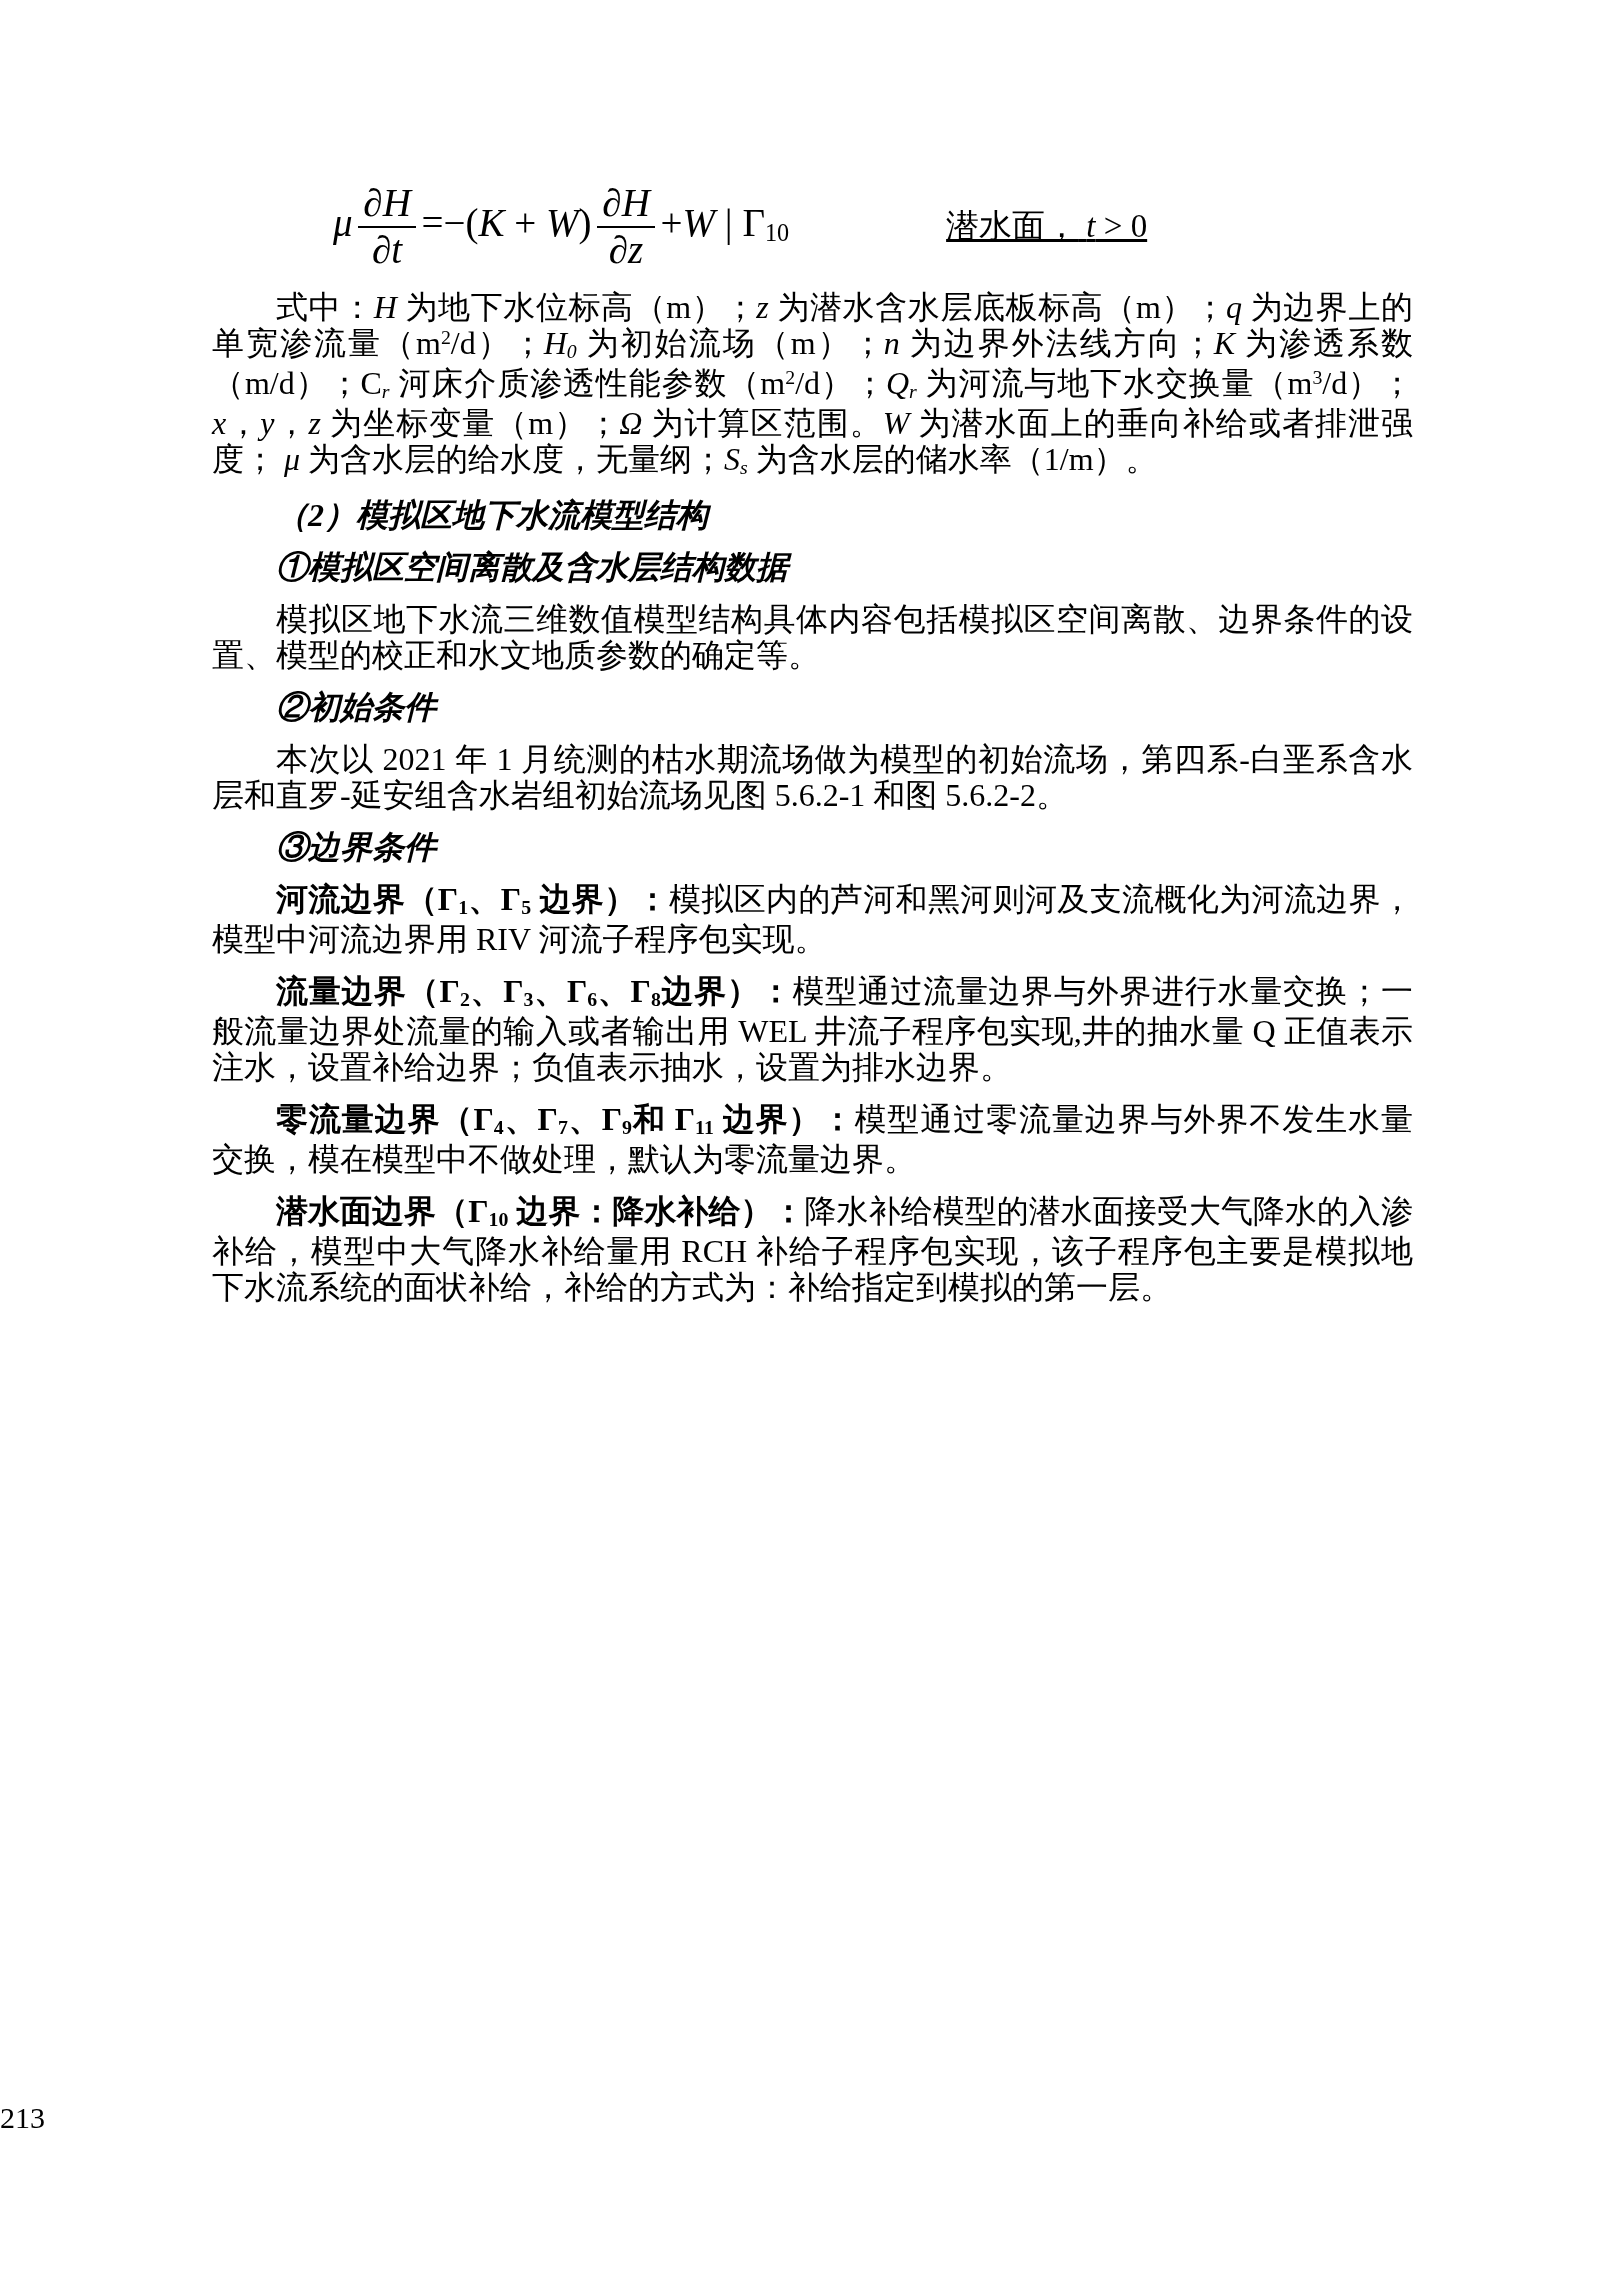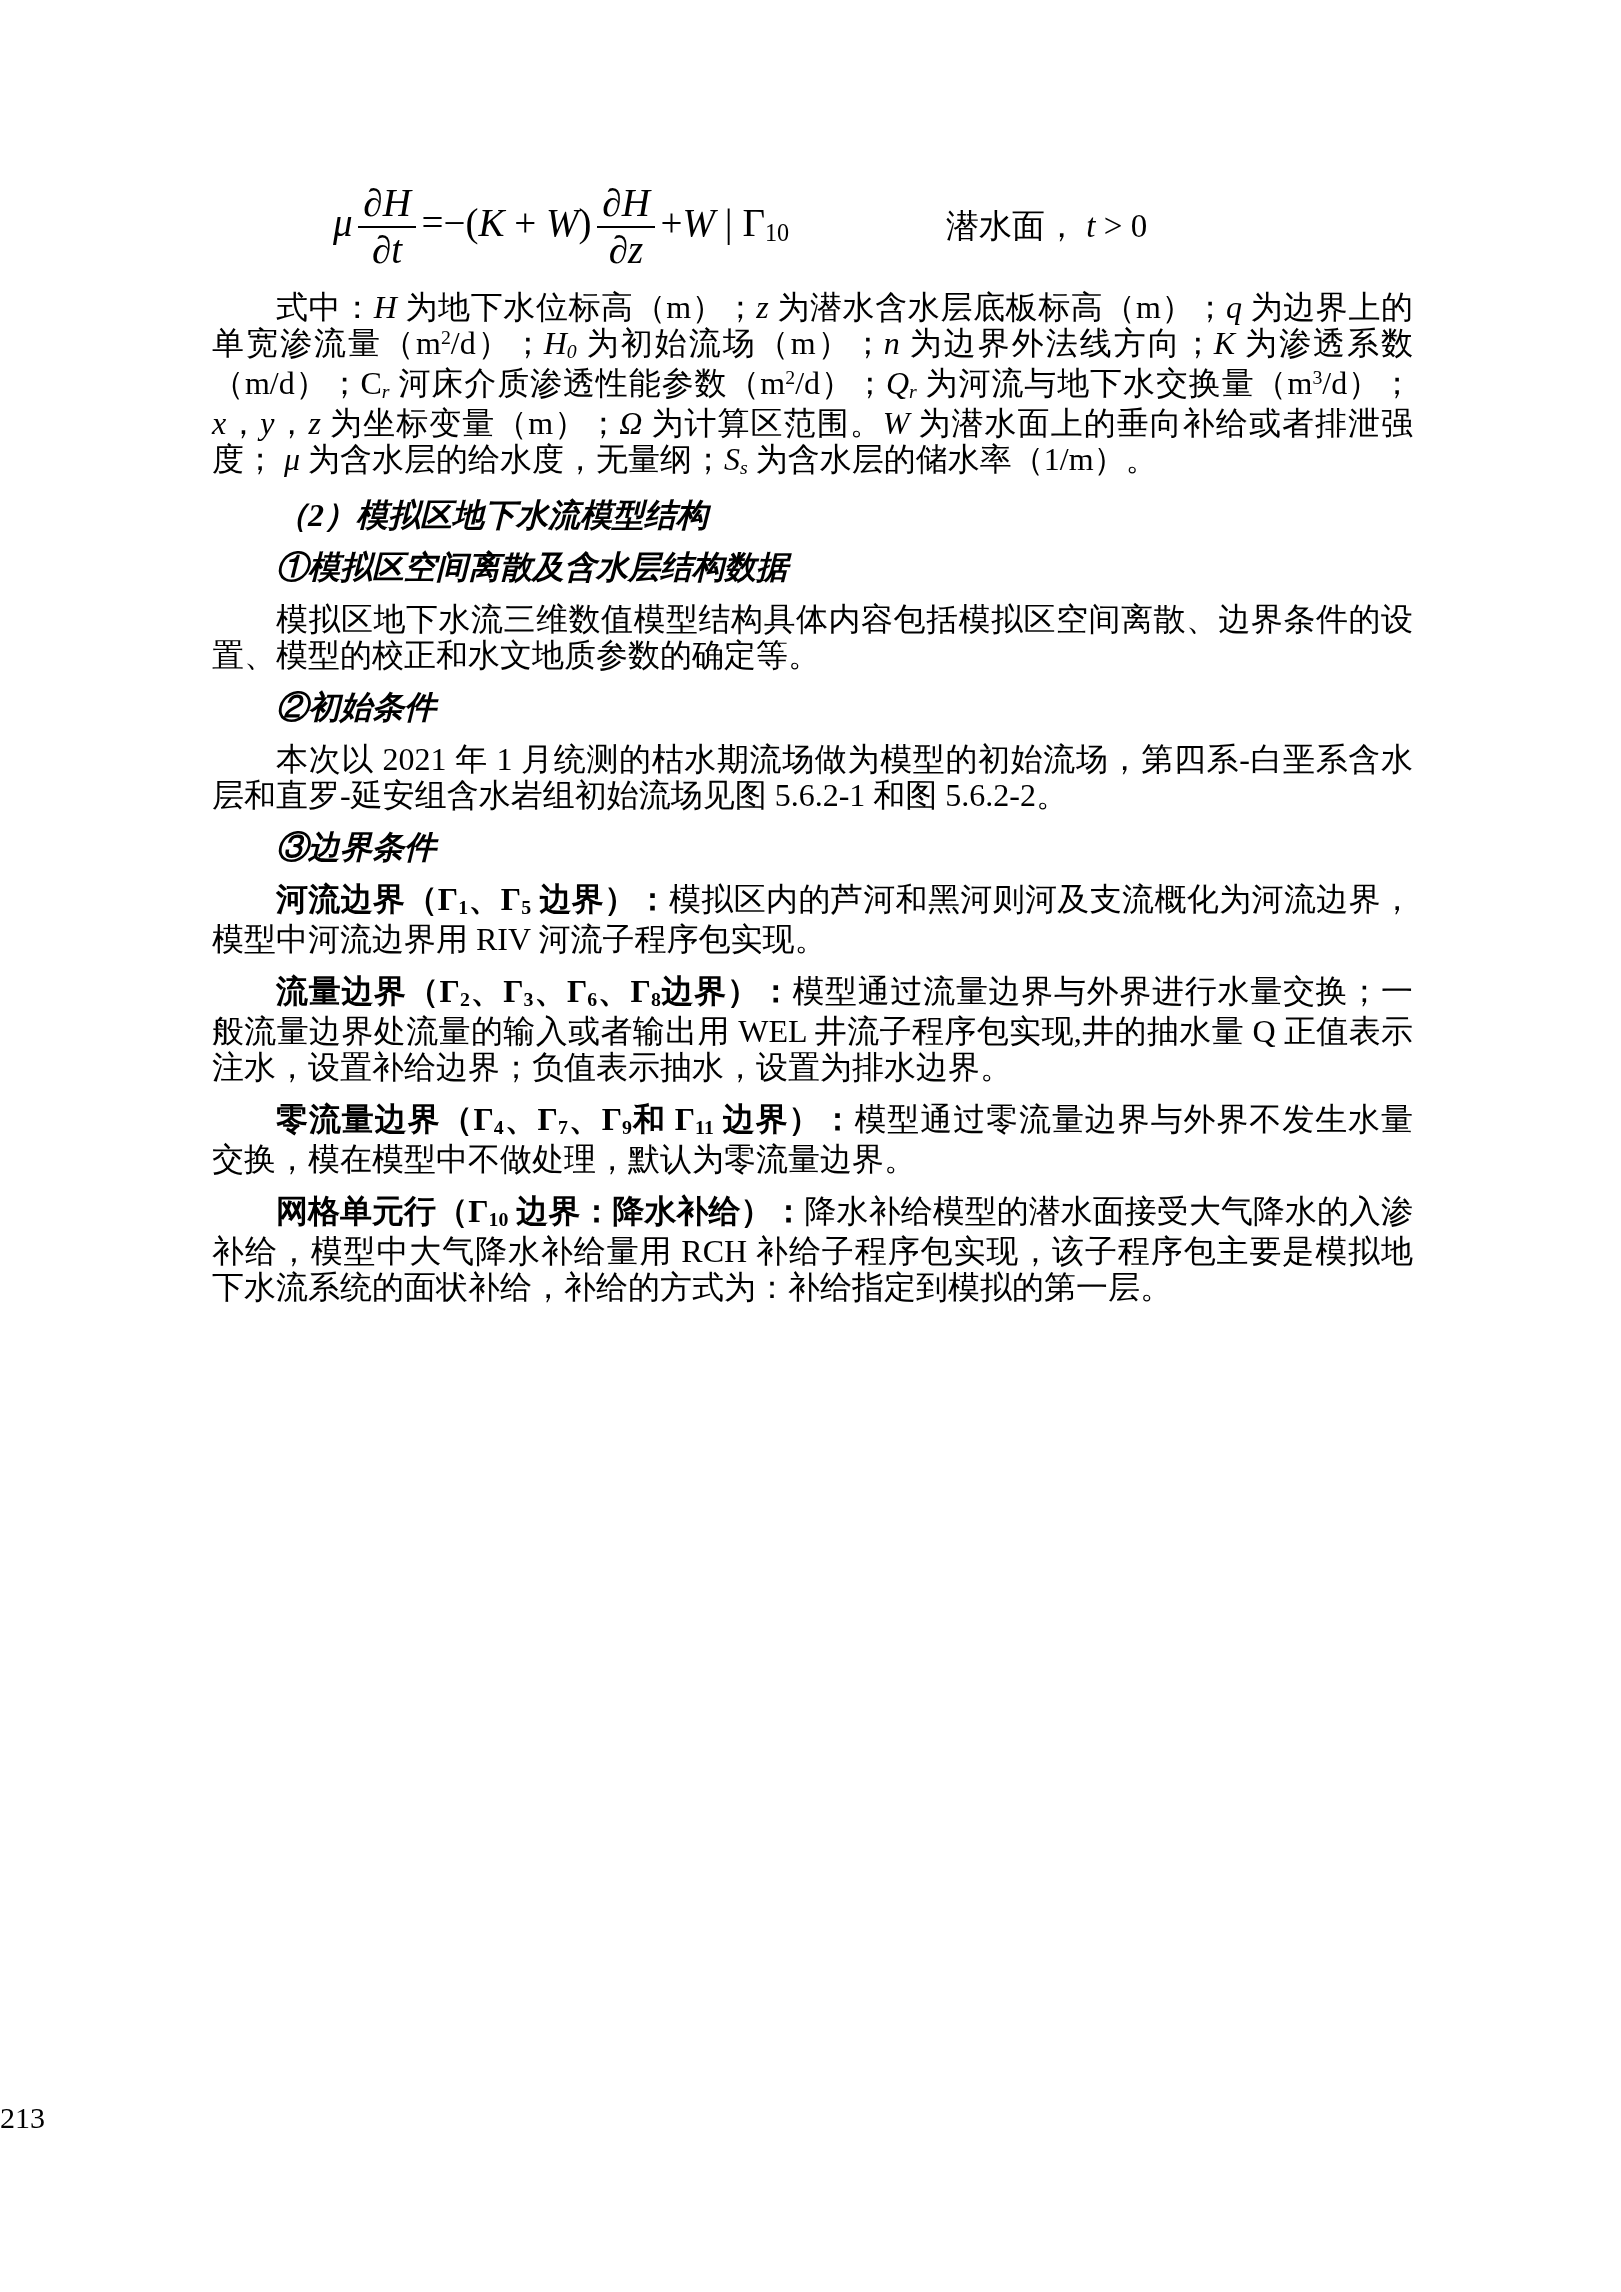--- a/index.html
+++ b/index.html
@@ -27,21 +27,21 @@
     display: flex; align-items: center;
     margin: 39px 0 11.8px 137px; text-indent: 0; font-size: 39px;
   }
   .eq { display: inline-block; white-space: nowrap; }
   .frac {
     display: inline-flex; flex-direction: column; align-items: center;
     vertical-align: middle; margin: 0 5.9px; font-style: italic;
   }
   .frac .num { display: block; line-height: 1.15; border-bottom: 2.9px solid #000; padding: 0 4.9px; }
   .frac .den { display: block; line-height: 1.15; }
-  .cond { margin-left: 157px; font-size: 33px; white-space: nowrap; }
+  .cond { margin-left: 157px; font-size: 33px; white-space: nowrap; text-decoration: underline; }
   .pageno {
     position: absolute; top: 2098px; left: 0; width: 100%;
     font-size: 30px; line-height: 39px;
   }
 </style>
 </head>
 <body>
 
 <div class="page">
   <div class="content">
@@ -59,17 +59,17 @@
   <p class="blk"><span>式中：</span><span class="i">H</span><span> 为地下水位标高（m）；</span><span class="i">z</span><span> 为潜水含水层底板标高（m）；</span><span class="i">q</span><span> 为边界上的单宽渗流量（m</span><span class="sup">2</span><span>/d）；</span><span class="i">H</span><span class="i sub">0</span><span> 为初始流场（m）；</span><span class="i">n</span><span> 为边界外法线方向；</span><span class="i">K</span><span> 为渗透系数（m/d）；C</span><span class="i sub">r</span><span> 河床介质渗透性能参数（m</span><span class="sup">2</span><span>/d）；</span><span class="i">Q</span><span class="i sub">r</span><span> 为河流与地下水交换量（m</span><span class="sup">3</span><span>/d）；</span><span class="i">x</span><span>，</span><span class="i">y</span><span>，</span><span class="i">z</span><span> 为坐标变量（m）；</span><span class="i">Ω</span><span> 为计算区范围。</span><span class="i">W</span><span> 为潜水面上的垂向补给或者排泄强度； </span><span class="i">μ</span><span> 为含水层的给水度，无量纲；</span><span class="i">S</span><span class="i sub">s</span><span> 为含水层的储水率（1/m）。</span></p>
       <p class="blk hd"><span class="b">（2）模拟区地下水流模型结构</span></p>
       <p class="blk hd"><span class="b">①模拟区空间离散及含水层结构数据</span></p>
       <p class="blk"><span>模拟区地下水流三维数值模型结构具体内容包括模拟区空间离散、边界条件的设置、模型的校正和水文地质参数的确定等。</span></p>
       <p class="blk hd"><span class="b">②初始条件</span></p>
       <p class="blk"><span>本次以 2021 年 1 月统测的枯水期流场做为模型的初始流场，第四系-白垩系含水层和直罗-延安组含水岩组初始流场见图 5.6.2-1 和图 5.6.2-2。</span></p>
       <p class="blk hd"><span class="b">③边界条件</span></p>
       <p class="blk"><span class="b">河流边界（Γ</span><span class="b sub">1</span><span class="b">、Γ</span><span class="b sub">5</span><span class="b"> 边界）：</span><span>模拟区内的芦河和黑河则河及支流概化为河流边界，模型中河流边界用 RIV 河流子程序包实现。</span></p>
       <p class="blk"><span class="b">流量边界（Γ</span><span class="b sub">2</span><span class="b">、Γ</span><span class="b sub">3</span><span class="b">、Γ</span><span class="b sub">6</span><span class="b">、Γ</span><span class="b sub">8</span><span class="b">边界）：</span><span>模型通过流量边界与外界进行水量交换；一般流量边界处流量的输入或者输出用 WEL 井流子程序包实现,井的抽水量 Q 正值表示注水，设置补给边界；负值表示抽水，设置为排水边界。</span></p>
       <p class="blk"><span class="b">零流量边界（Γ</span><span class="b sub">4</span><span class="b">、Γ</span><span class="b sub">7</span><span class="b">、Γ</span><span class="b sub">9</span><span class="b">和 Γ</span><span class="b sub">11</span><span class="b"> 边界）：</span><span>模型通过零流量边界与外界不发生水量交换，模在模型中不做处理，默认为零流量边界。</span></p>
-      <p class="blk"><span class="b">网格单元行（Γ</span><span class="b sub">10</span><span class="b"> 边界：降水补给）：</span><span>降水补给模型的潜水面接受大气降水的入渗补给，模型中大气降水补给量用 RCH 补给子程序包实现，该子程序包主要是模拟地下水流系统的面状补给，补给的方式为：补给指定到模拟的第一层。</span></p>
+      <p class="blk"><span class="b">潜水面边界（Γ</span><span class="b sub">10</span><span class="b"> 边界：降水补给）：</span><span>降水补给模型的潜水面接受大气降水的入渗补给，模型中大气降水补给量用 RCH 补给子程序包实现，该子程序包主要是模拟地下水流系统的面状补给，补给的方式为：补给指定到模拟的第一层。</span></p>
     </div>
   <div class="pageno">213</div>
 </div>
 
 
 </body></html>

